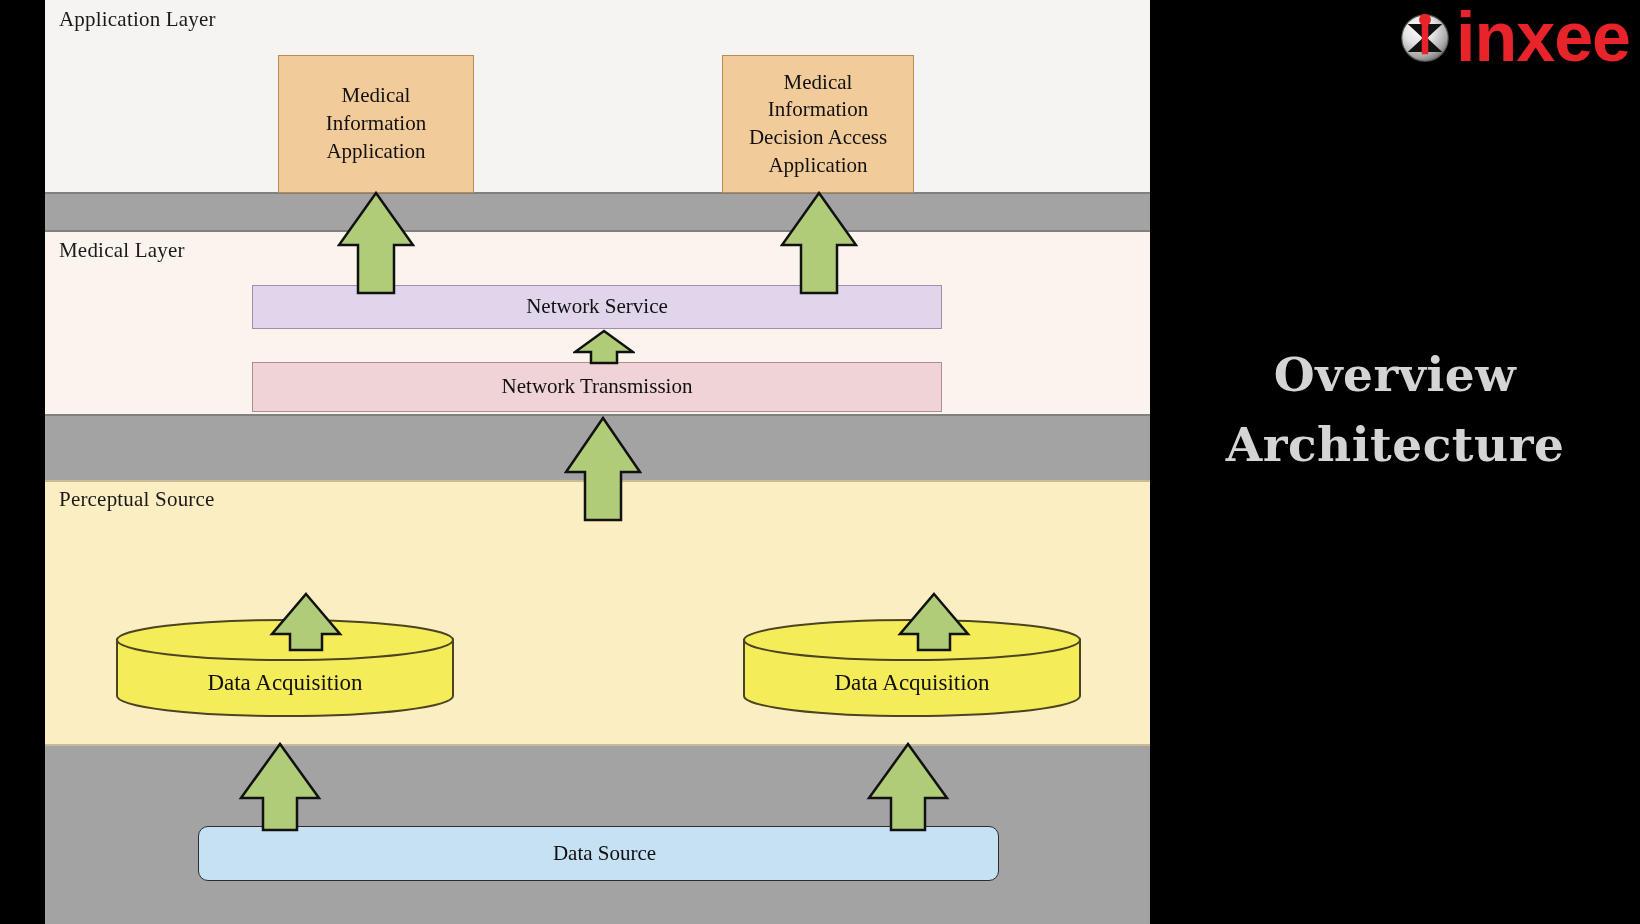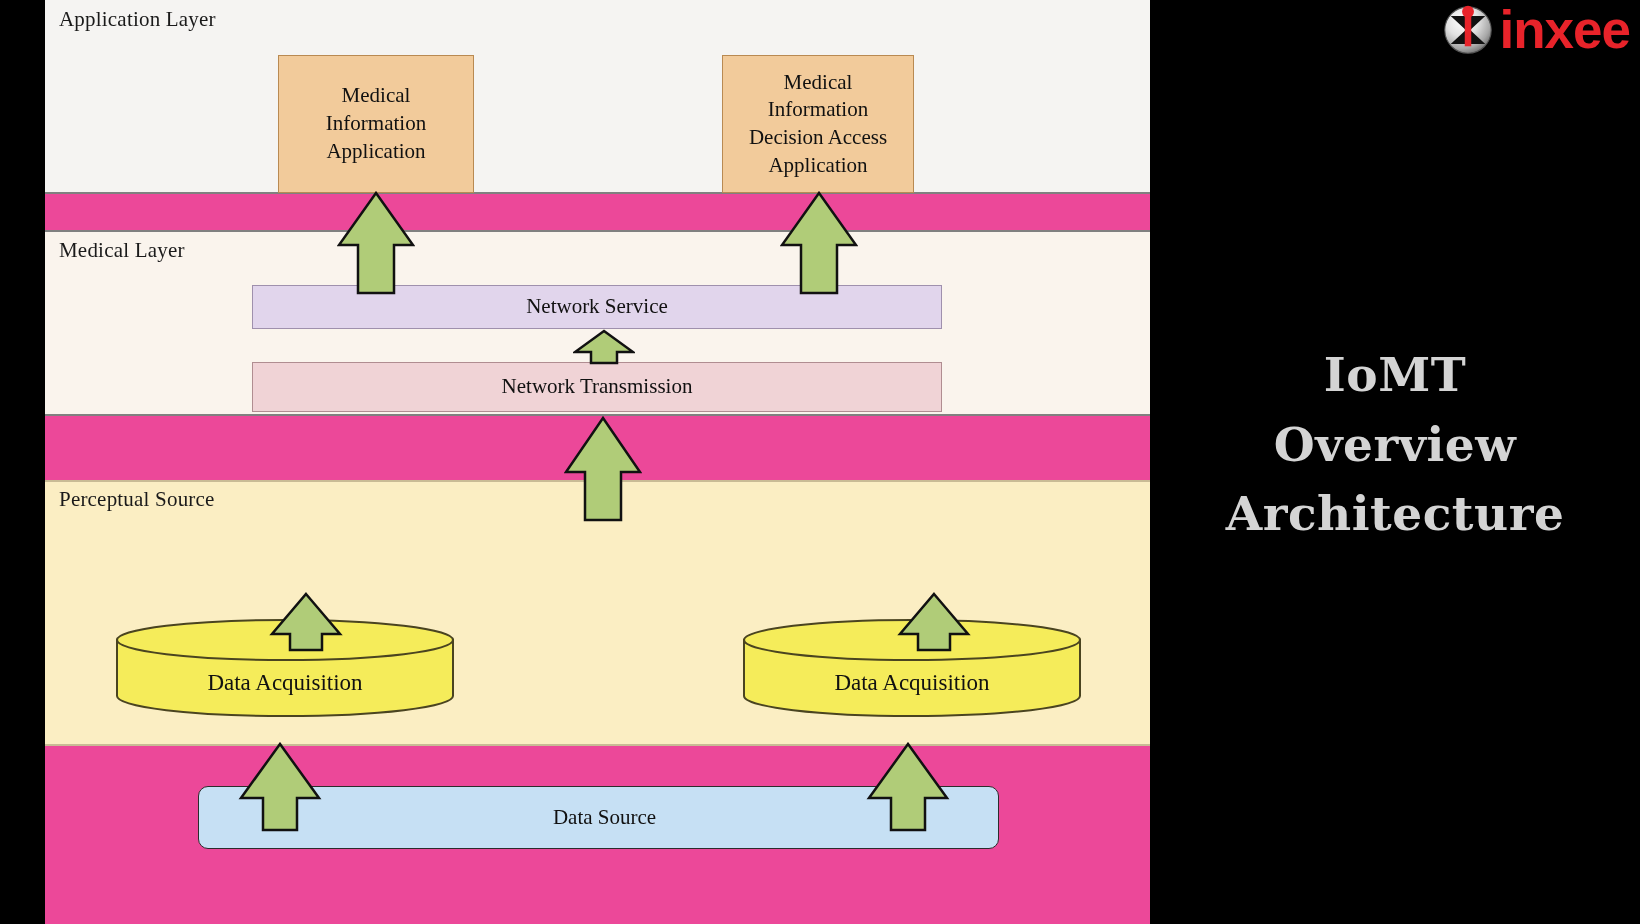--- a/index.html
+++ b/index.html
@@ -20,21 +20,21 @@
     background: #000000;
   }
 
   
   .diagram {
     position: absolute;
     left: 45px;
     top: 0px;
     width: 1105px;
     height: 924px;
-    background: #ec4899;
+    background: #a3a3a3;
     overflow: hidden;
   }
 
   
   .layer-band {
     position: absolute;
     left: 0;
     width: 1105px;
     box-sizing: border-box;
     border-top: 2px solid #808080;
@@ -85,21 +85,21 @@
   }
   .box-nettx {
     left: 207px; top: 362px; width: 690px; height: 50px;
     background: #f0d3d6; border-color: #b08d91;
   }
   .box-das {
     left: 110px; top: 518px; width: 886px; height: 76px;
     background: #eab893; border-color: #5c4630;
   }
   .box-datasource {
-    left: 153px; top: 786px; width: 801px; height: 63px;
+    left: 153px; top: 826px; width: 801px; height: 55px;
     background: #c6e0f4; border-color: #2c2c2c;
     border-radius: 10px;
     border-width: 1.5px;
     padding-left: 12px;
   }
 
   
   .cyl {
     position: absolute;
     z-index: 2;
@@ -141,21 +141,21 @@
     position: absolute;
     right: 10px; top: 2px;
     display: flex;
     align-items: center;
     gap: 4px;
   }
   .brand-mark { width: 54px; height: 54px; display:block; }
   .brand-text {
     font-family: "Liberation Sans", sans-serif;
     font-weight: bold;
-    font-size: 53px;
+    font-size: 70px;
     color: #e8232a;
     letter-spacing: -1px;
     line-height: 1;
   }
   .side-title {
     position: absolute;
     left: 0; right: 0;
     top: 340px;
     text-align: center;
     color: #d4d4d4;
@@ -284,20 +284,19 @@
         </defs>
         <circle cx="50" cy="52" r="43" fill="url(#silver)" stroke="#555555" stroke-width="2"></circle>
         <path d="M18,26 L82,26 L54,52 L82,78 L18,78 L46,52 Z" fill="#111111"></path>
         <rect x="44" y="26" width="12" height="56" fill="#e8232a"></rect>
         <circle cx="50" cy="18" r="11" fill="#e8232a"></circle>
       </svg>
       <span class="brand-text">inxee</span>
     </div>
 
     <div class="side-title">
-      <div>IoMT</div>
       <div>Overview</div>
       <div>Architecture</div>
     </div>
 
   </div>
 
 </div>
 
 </body></html>

